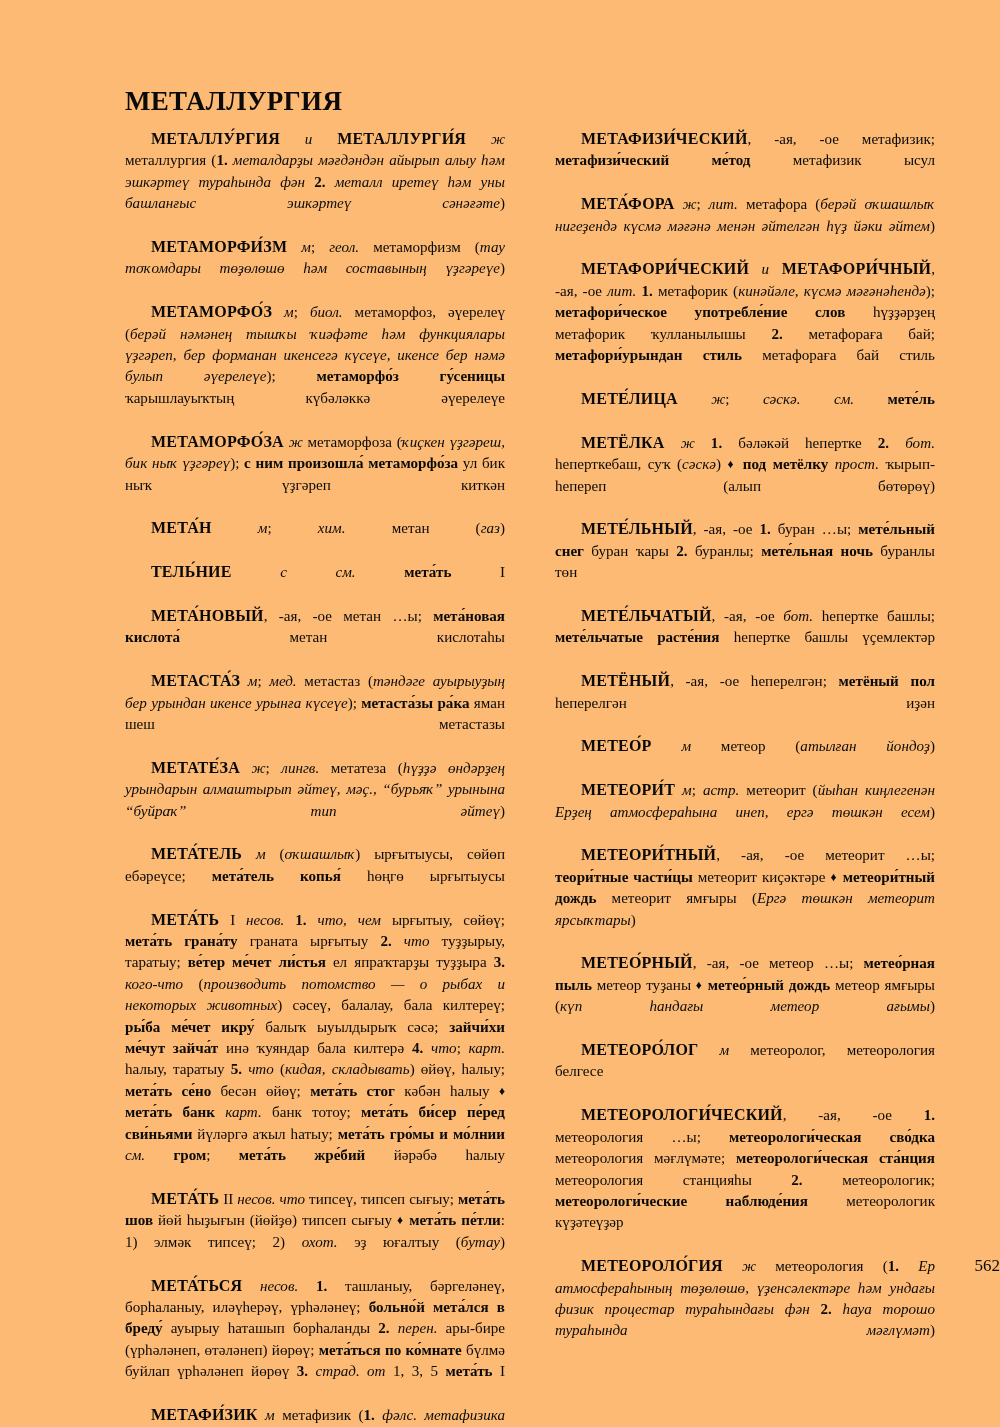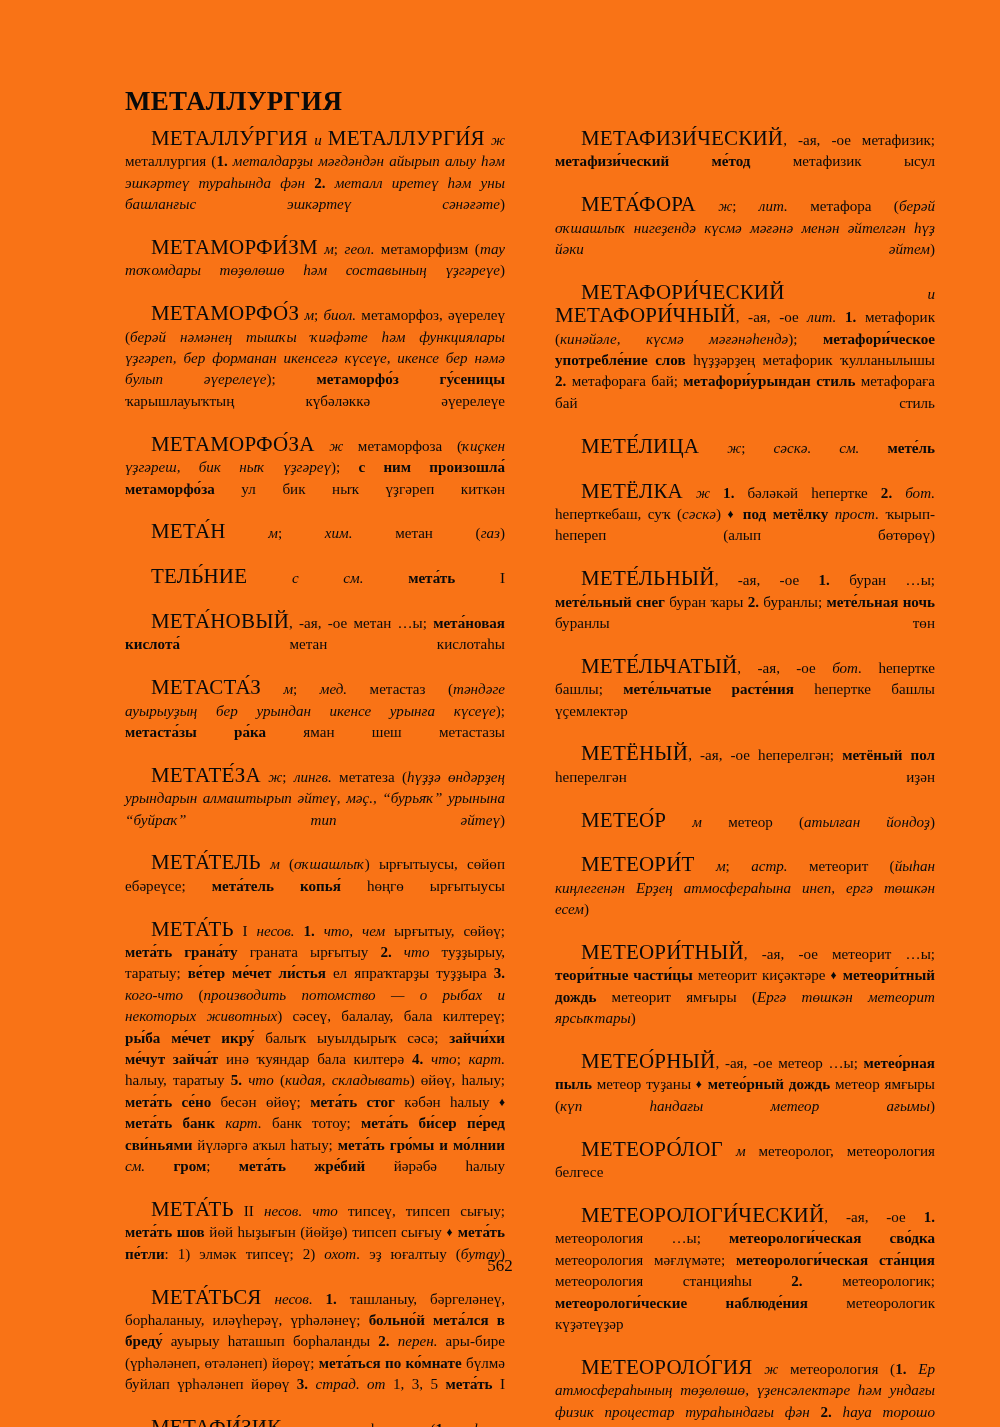--- a/index.html
+++ b/index.html
@@ -13,21 +13,21 @@
     position: relative;
     font-family: "Liberation Serif", "DejaVu Serif", serif;
     color: #0a0a0a;
     overflow: hidden;
   }
   .page {
     position: absolute;
     left: 0; top: 0;
     width: 1000px;
     height: 1427px;
-    background: #f97316;
+    background: #fdba74;
   }
   .running-head {
     position: absolute;
     left: 125px;
     top: 88px;
     font-size: 27px;
     font-weight: bold;
     letter-spacing: 0.3px;
     line-height: 1;
   }
@@ -51,36 +51,36 @@
     line-height: 21.4px;
     hyphens: manual;
   }
   
   .entry::after {
     content: "";
     display: inline-block;
     width: 100%;
   }
   .hw {
-    font-weight: normal;
-    font-size: 21px;
+    font-weight: bold;
+    font-size: 16px;
     letter-spacing: 0.2px;
   }
   b, .bold {
     font-weight: bold;
   }
   i, .it {
     font-style: italic;
   }
   .folio {
     position: absolute;
     top: 1256px;
     left: 0;
     width: 1000px;
-    text-align: center;
+    text-align: right;
     font-size: 17px;
   }
   .diamond {
     font-size: 12px;
     vertical-align: 1px;
   }
 </style>
 </head>
 <body>
 

